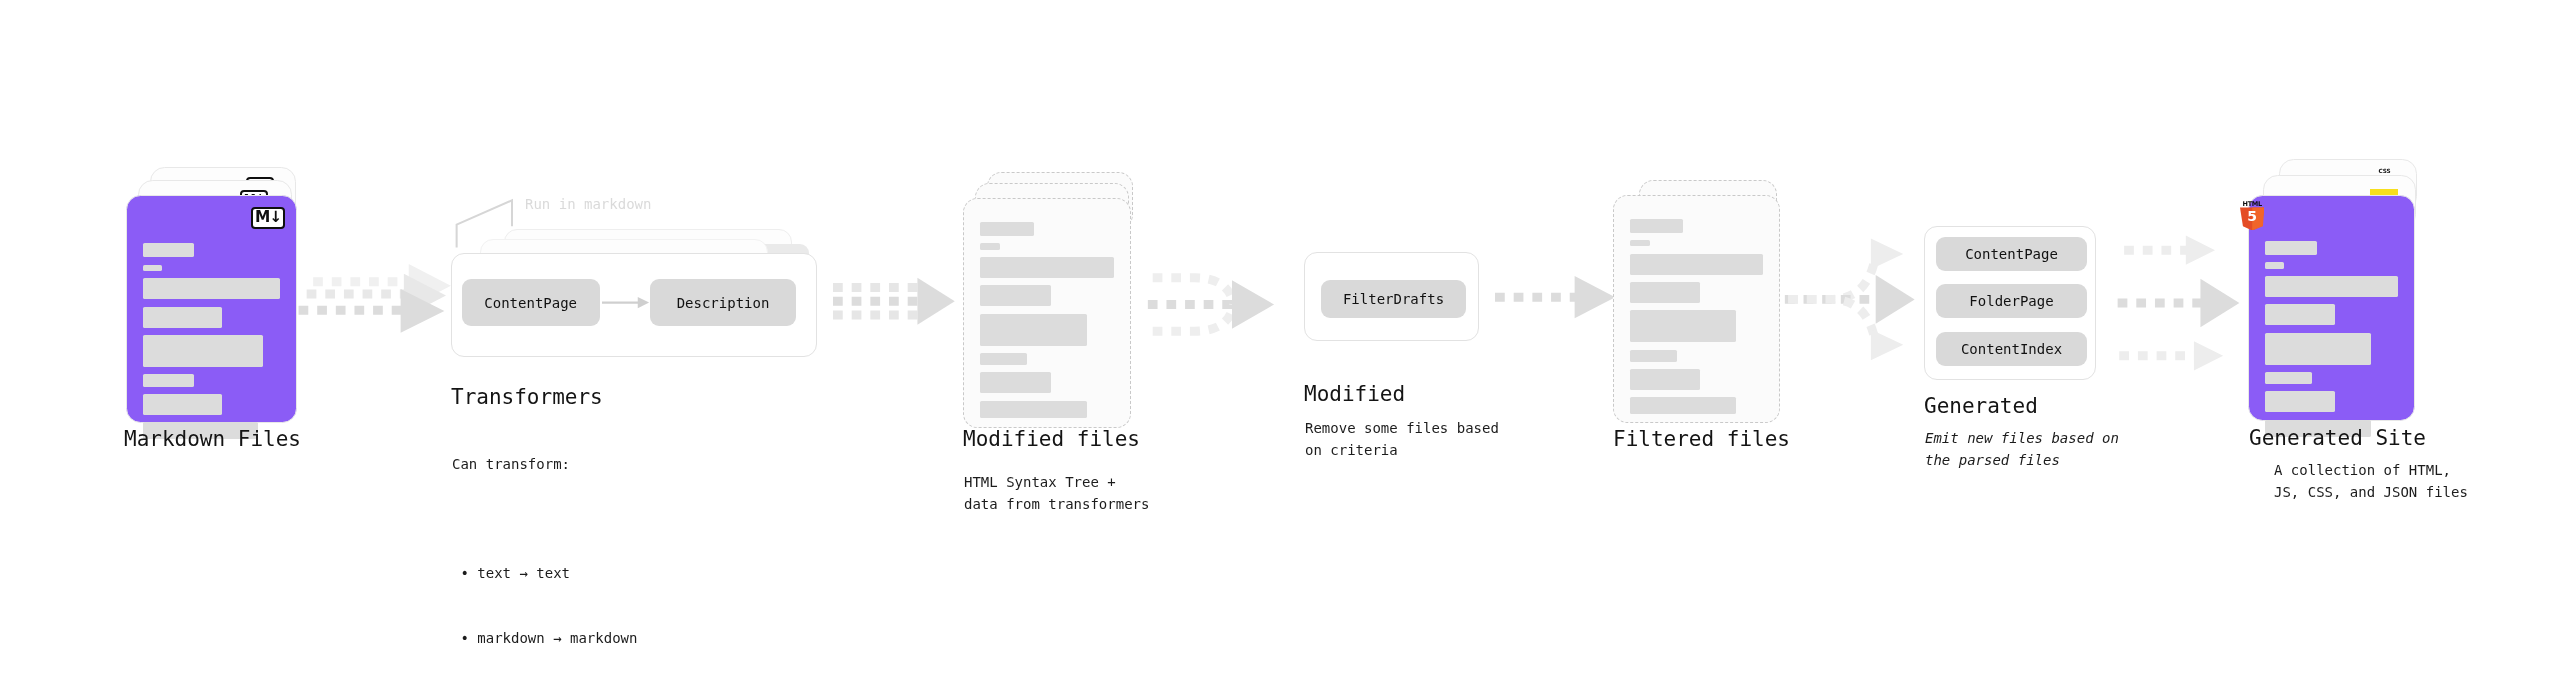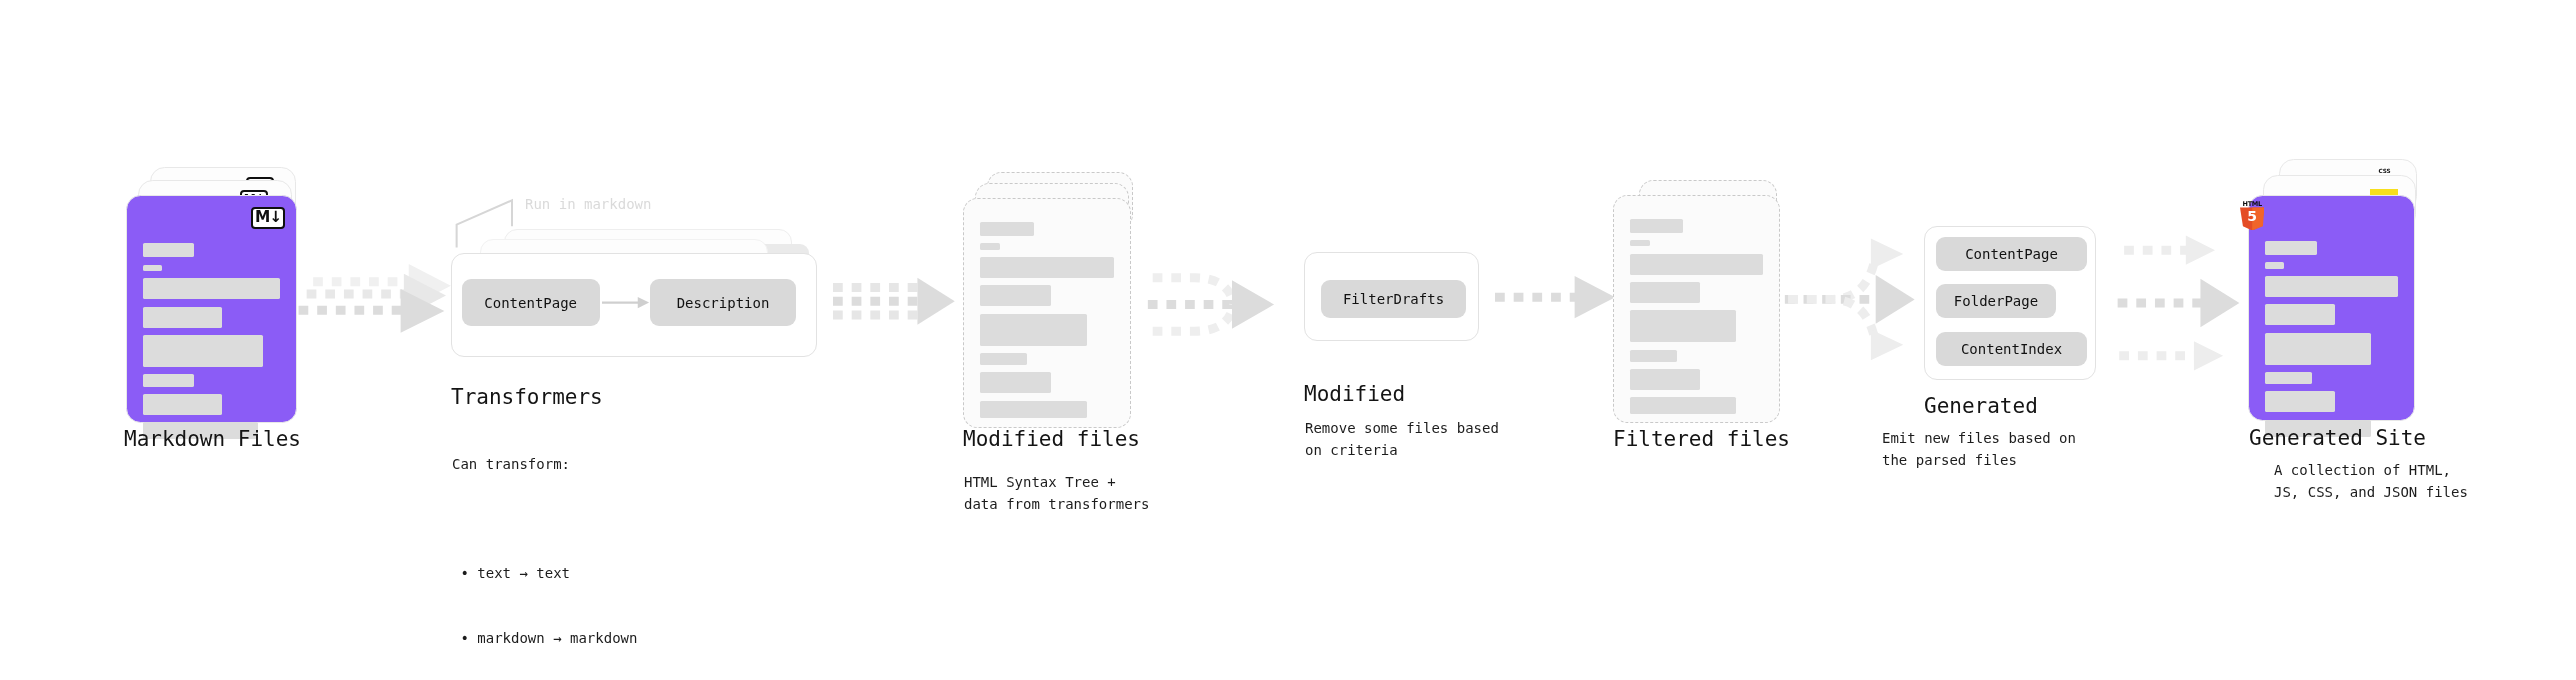--- a/index.html
+++ b/index.html
@@ -290,24 +290,24 @@
       <path d="M6,78 H125" stroke="#dcdcdc"></path>
       <path d="M10,78 H62 Q110,78 118,134" stroke="#ededed"></path>
     </g>
     <polygon points="112,3 152,22 112,41" fill="#ededed"></polygon>
     <polygon points="118,48 166,78 118,108" fill="#dcdcdc"></polygon>
     <polygon points="112,115 152,134 112,153" fill="#ededed"></polygon>
   </svg>
 
   <div class="pbox" style="left:1924px; top:226px; width:172px; height:154px;"></div>
   <div class="chip" style="left:1936px; top:237px; width:151px; height:34px;">ContentPage</div>
-  <div class="chip" style="left:1936px; top:284px; width:120px; height:34px;">FolderPage</div>
+  <div class="chip" style="left:1936px; top:284px; width:151px; height:34px;">FolderPage</div>
   <div class="chip" style="left:1936px; top:332px; width:151px; height:34px;">ContentIndex</div>
   <div class="title" style="left:1924px; top:394px;">Generated</div>
-  <div class="sub" style="left:1882px; top:428px;">Emit new files based on
+  <div class="sub" style="left:1925px; top:428px;font-style:italic;">Emit new files based on
 the parsed files</div>
 
   <svg class="abs" style="left:2116px; top:234px;" width="138" height="138" viewBox="0 0 170 170">
     <g fill="none" stroke-width="11" stroke-dasharray="12 11" stroke-linecap="butt">
       <path d="M10,20 H90" stroke="#ededed"></path>
       <path d="M2,85 H110" stroke="#dcdcdc"></path>
       <path d="M4,150 H100" stroke="#ededed"></path>
     </g>
     <polygon points="86,2 122,20 86,38" fill="#ededed"></polygon>
     <polygon points="104,55 152,85 104,115" fill="#dcdcdc"></polygon>

